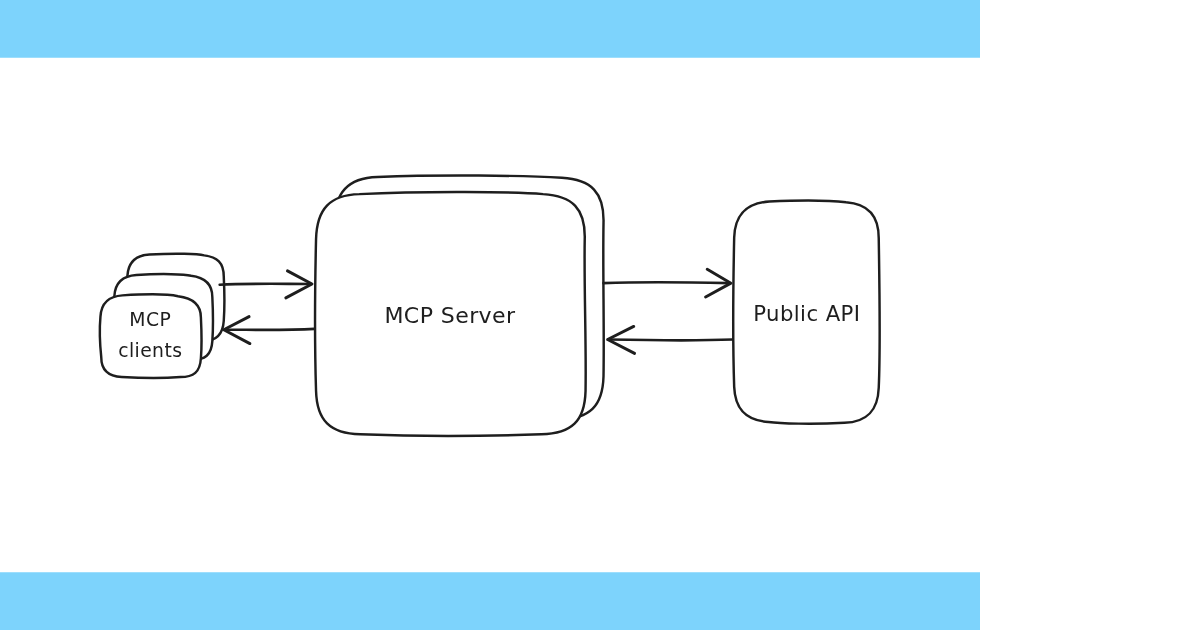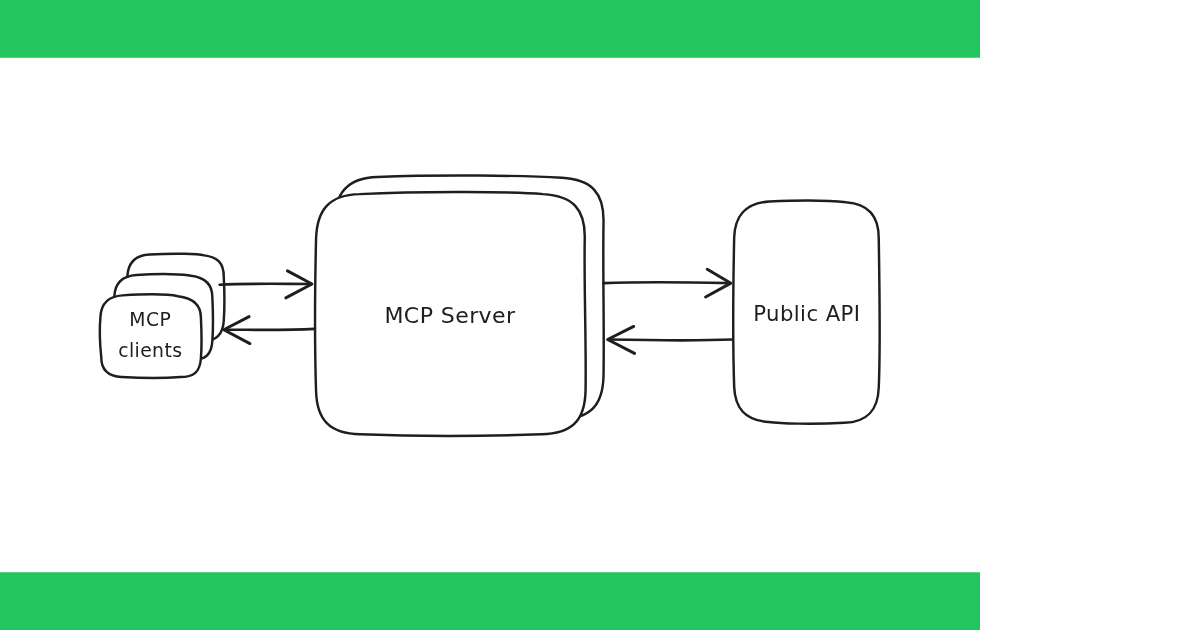--- a/index.html
+++ b/index.html
@@ -1,20 +1,20 @@
 <!DOCTYPE html>
 <html><head>
 <meta charset="utf-8">
 <style>
   html, body { margin: 0; padding: 0; }
   .canvas {
     position: relative;
     width: 980px;
     height: 630px;
-    background: #22c55e;
+    background: #7dd3fc;
     overflow: hidden;
   }
   .canvas svg { display: block; width: 100%; height: 100%; }
   text {
     font-family: "DejaVu Sans", sans-serif;
     text-anchor: middle;
     letter-spacing: 0.5px;
   }
   .t27 { font-size: 27px; }
   .t26 { font-size: 26px; }

